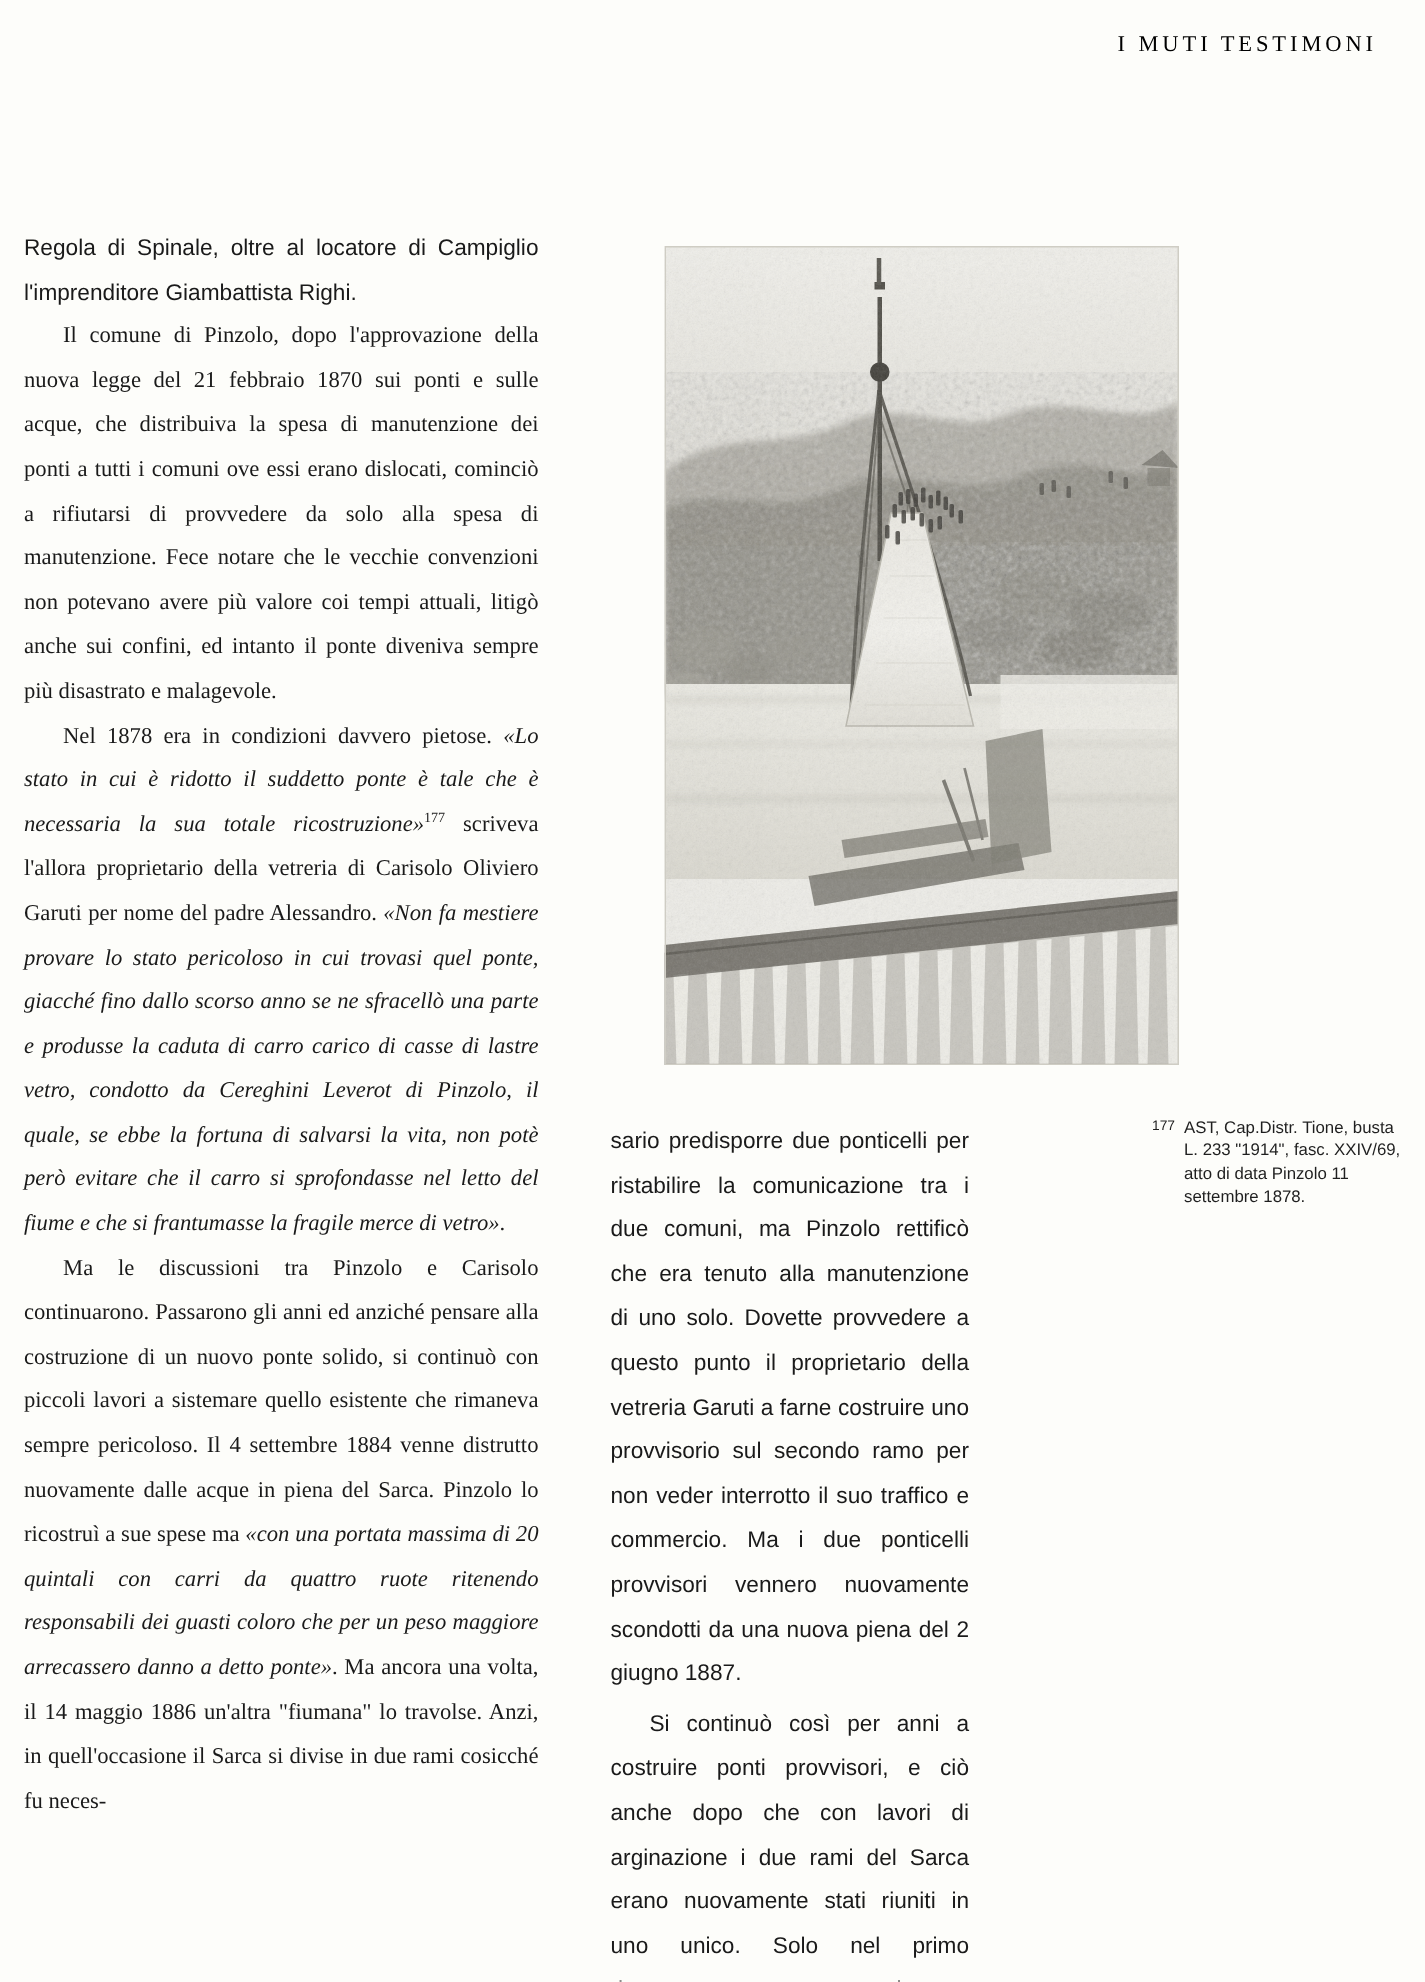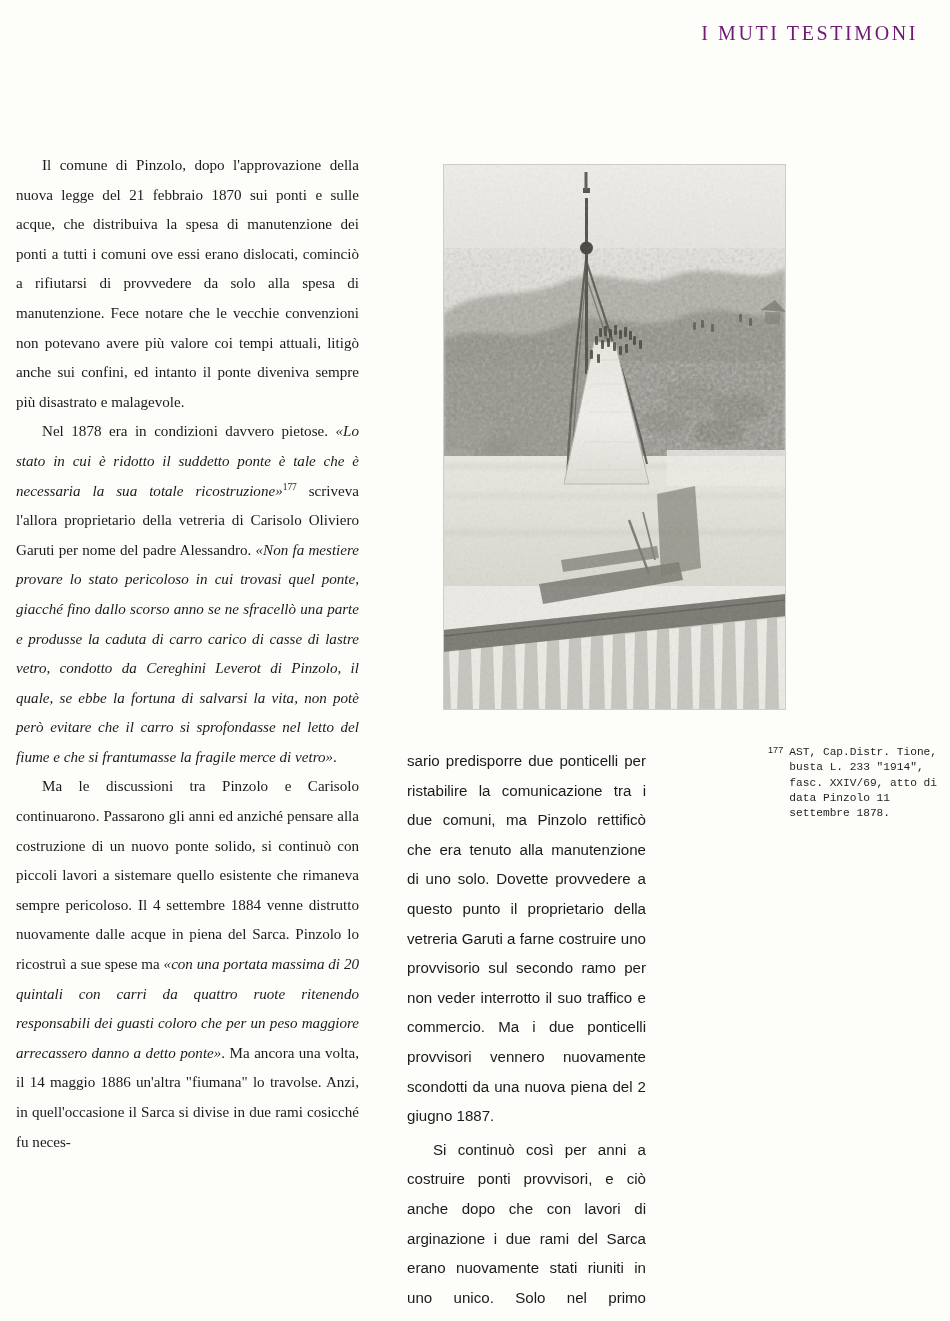--- a/index.html
+++ b/index.html
@@ -21,23 +21,23 @@
     position: absolute;
     inset: 0;
   }
 
   
   .running-head {
     position: absolute;
     top: 22px;
     right: 32px;
     font-family: "Liberation Serif", serif;
-    font-size: 20px;
+    font-size: 15px;
     letter-spacing: 2.6px;
-    color: #701a75;
+    color: #000000;
     white-space: nowrap;
   }
 
   
   .col-left {
     position: absolute;
     left: 16px;
     top: 151px;
     width: 343px;
     font-size: 15.1px;
@@ -95,39 +95,40 @@
   .footnote .fn-row { display: flex; align-items: flex-start; }
   .footnote .fn-marker {
     font-size: 9.2px;
     line-height: 15.3px;
     padding-right: 6px;
     flex: 0 0 auto;
     vertical-align: top;
     position: relative;
     top: -2px;
   }
-  .footnote .fn-text { flex: 1 1 auto; font-family: Liberation Mono, monospace; }
+  .footnote .fn-text { flex: 1 1 auto; }
 
   em, .it { font-style: italic; }
   sup.fnref {
     font-size: 9.4px;
     vertical-align: super;
     line-height: 0;
     font-style: normal;
   }
 </style>
 </head>
 <body>
 
 <div class="page">
 
   <div class="running-head">I MUTI TESTIMONI</div>
 
   <div class="col-left">
 
+    <p><span>Regola di Spinale, oltre al locatore di Campiglio l'imprenditore Giambattista Righi.</span></p>
 
     <p class="indent"><span>Il comune di Pinzolo, dopo l'approvazione della nuova legge del 21 febbraio 1870 sui ponti e sulle acque, che distribuiva la spesa di manutenzione dei ponti a tutti i comuni ove essi erano dislocati, cominciò a rifiutarsi di provvedere da solo alla spesa di manutenzione. Fece notare che le vecchie convenzioni non potevano avere più valore coi tempi attuali, litigò anche sui confini, ed intanto il ponte diveniva sempre più disastrato e malagevole.</span></p>
 
     <p class="indent"><span>Nel 1878 era in condizioni davvero pietose. </span><em>«Lo stato in cui è ridotto il suddetto ponte è tale che è necessaria la sua totale ricostruzione»</em><sup class="fnref">177</sup><span> scriveva l'allora proprietario della vetreria di Carisolo Oliviero Garuti per nome del padre Alessandro. </span><em>«Non fa mestiere provare lo stato pericoloso in cui trovasi quel ponte, giacché fino dallo scorso anno se ne sfracellò una parte e produsse la caduta di carro carico di casse di lastre vetro, condotto da Cereghini Leverot di Pinzolo, il quale, se ebbe la fortuna di salvarsi la vita, non potè però evitare che il carro si sprofondasse nel letto del fiume e che si frantumasse la fragile merce di vetro»</em><span>.</span></p>
 
     <p class="indent"><span>Ma le discussioni tra Pinzolo e Carisolo continuarono. Passarono gli anni ed anziché pensare alla costruzione di un nuovo ponte solido, si continuò con piccoli lavori a sistemare quello esistente che rimaneva sempre pericoloso. Il 4 settembre 1884 venne distrutto nuovamente dalle acque in piena del Sarca. Pinzolo lo ricostruì a sue spese ma </span><em>«con una portata massima di 20 quintali con carri da quattro ruote ritenendo responsabili dei guasti coloro che per un peso maggiore arrecassero danno a detto ponte»</em><span>. Ma ancora una volta, il 14 maggio 1886 un'altra "fiumana" lo travolse. Anzi, in quell'occasione il Sarca si divise in due rami cosicché fu neces-</span></p>
 
   </div>
 
   <figure class="photo-figure">

